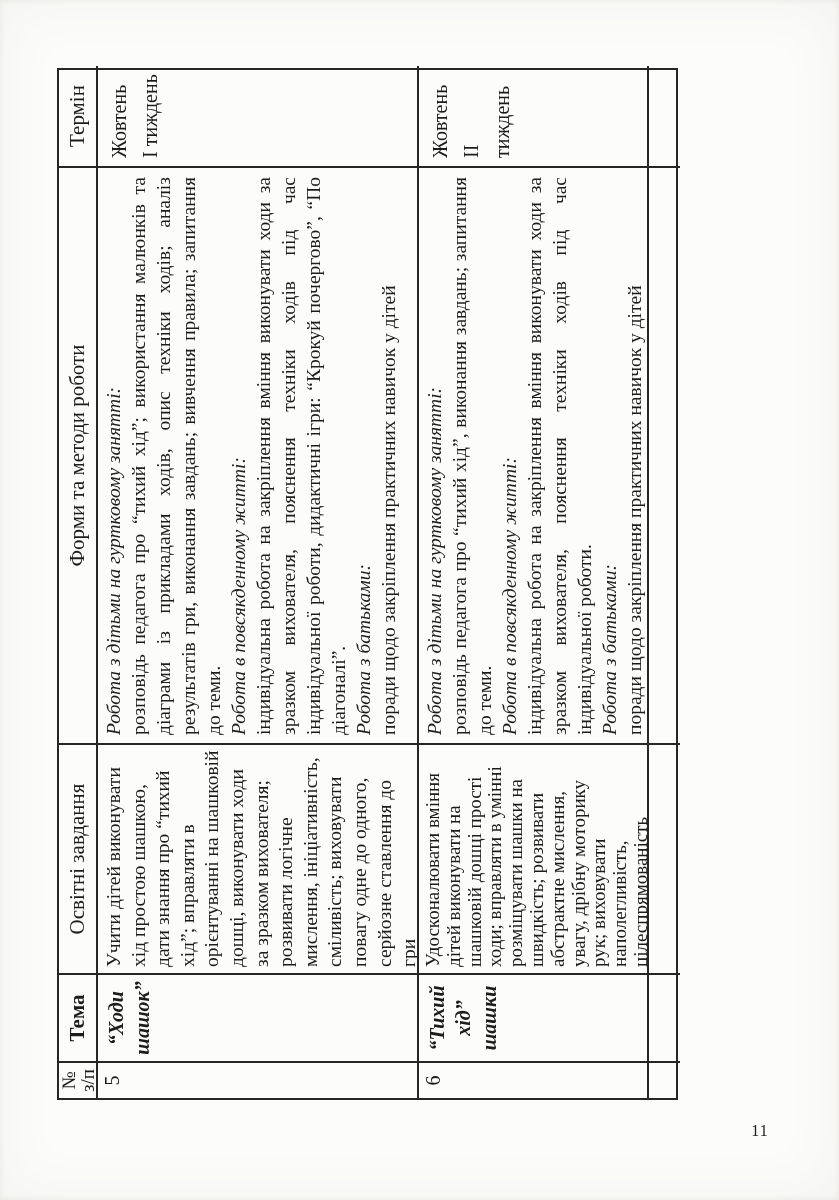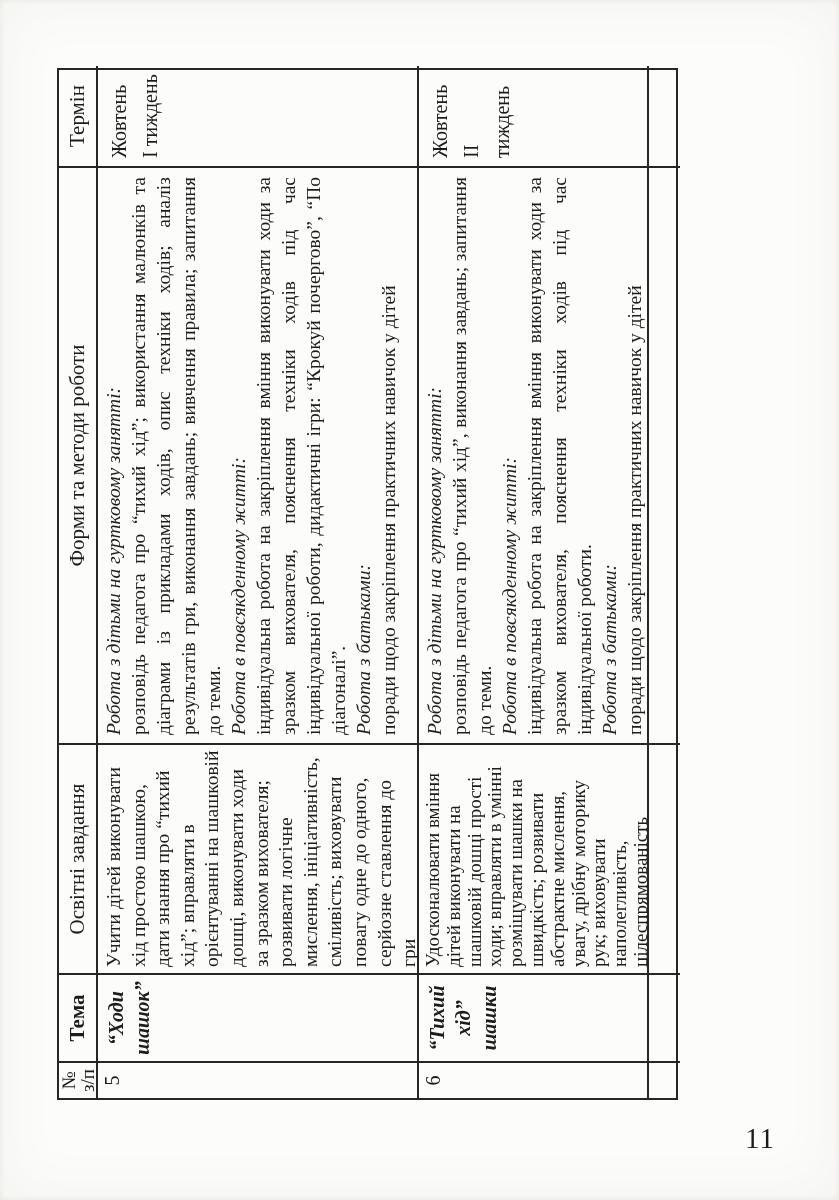--- a/index.html
+++ b/index.html
@@ -47,21 +47,21 @@
   .topic{padding-top:5px;text-align:center;
       font-weight:bold;font-style:italic;font-size:20px;line-height:26px;}
   .tasks{padding:4px 5px 0 6px;font-size:19.5px;line-height:24.6px;text-align:left;}
   .tasks.tight{line-height:20.8px;font-size:19px;}
   .forms{padding:3px 9px 0 8px;font-size:19.5px;line-height:25px;}
   .forms .it{font-style:italic;text-align:left;}
   .forms .jy{text-align:justify;}
   .term{padding:6px 4px 0 8px;font-size:20px;line-height:31px;}
   .pagenum{
     position:absolute;left:740px;top:1122px;width:40px;
-    text-align:center;font-size:29px;letter-spacing:1px;
+    text-align:center;font-size:16px;letter-spacing:1px;
   }
 </style>
 </head>
 <body>
 
 <div class="page">
 
   <div class="rot">
     <div class="tbl">
 

